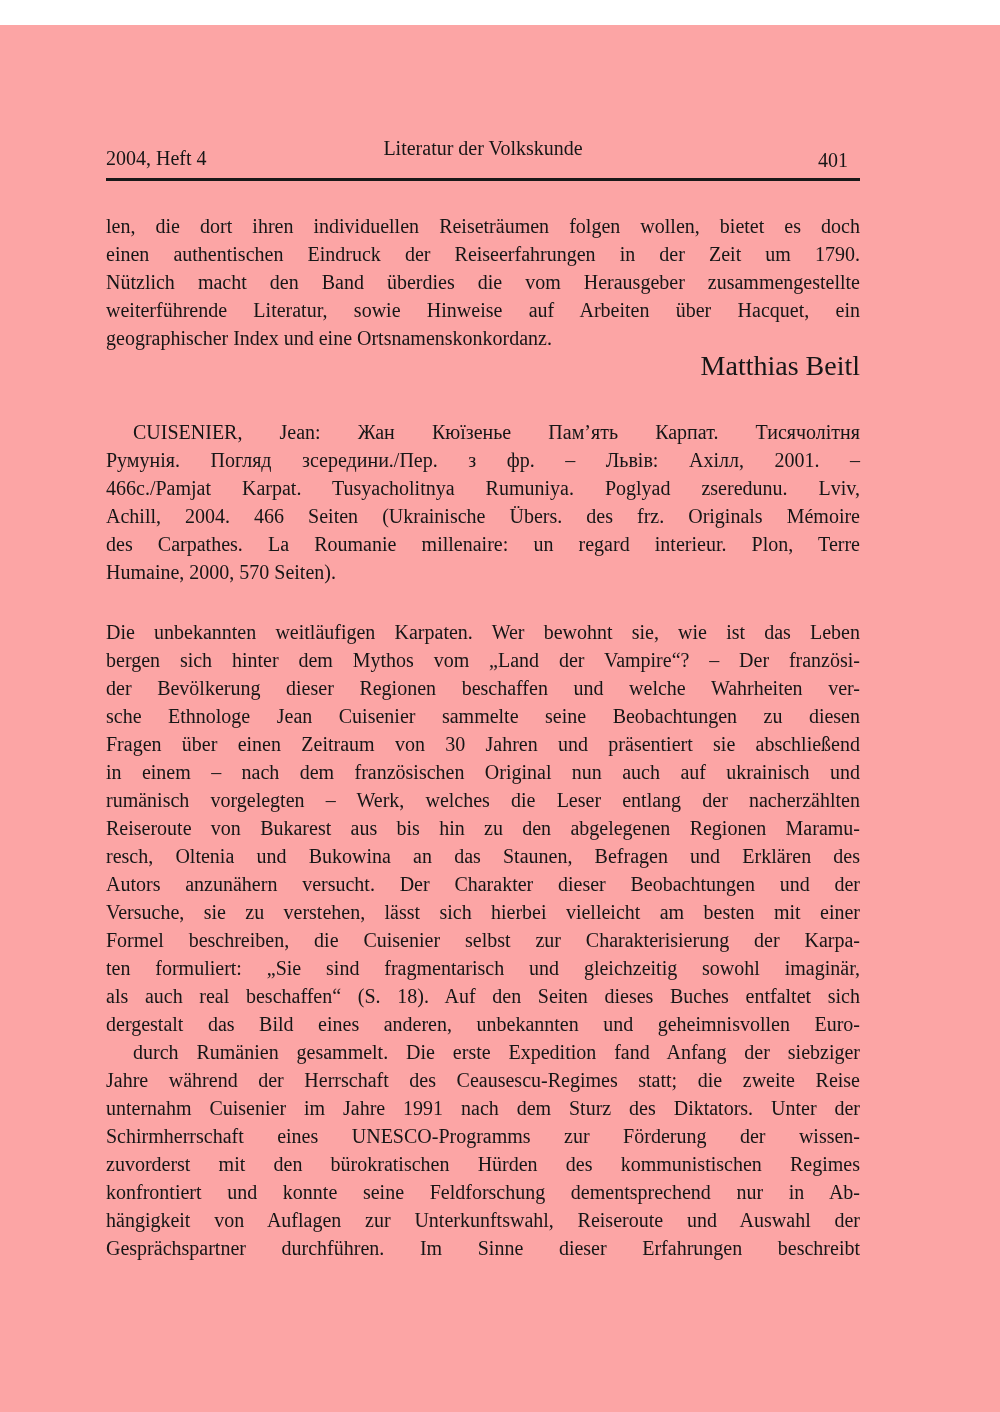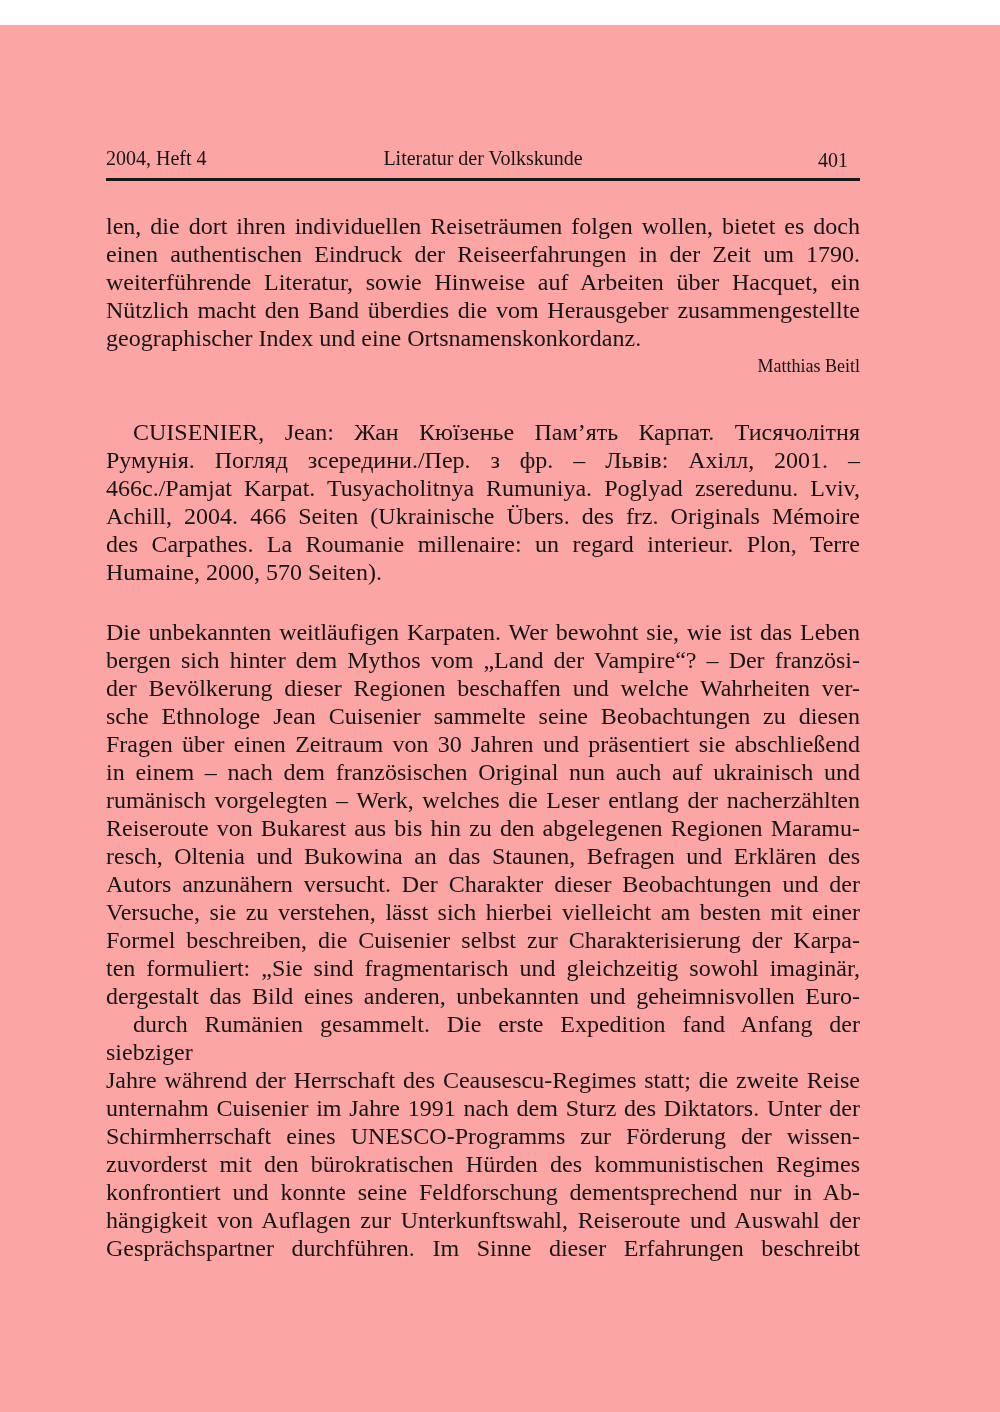--- a/index.html
+++ b/index.html
@@ -30,56 +30,56 @@
   }
   .running-header .hleft {
     position: absolute;
     left: 0;
     bottom: 0;
   }
   .running-header .hcenter {
     position: absolute;
     left: 50%;
     transform: translateX(-50%);
-    bottom: 0;
+    bottom: 10px;
   }
   .running-header .hright {
     position: absolute;
     right: 12px;
     bottom: -3px;
     font-size: 20px;
     line-height: 28px;
   }
   .header-rule {
     height: 3px;
     background: #181818;
     margin-top: 7px;
   }
   .para {
-    font-size: 24px;
+    font-size: 20px;
     line-height: 28px;
   }
   .para .line {
     text-align: justify;
     text-align-last: justify;
   }
   .para .line.last {
     text-align-last: left;
   }
   .para.justify-all .line.last {
     text-align-last: justify;
   }
   .para.indent .line:first-child {
     text-indent: 27px;
   }
   .para-review-end {
     margin-top: 31px;
   }
   .signature {
-    font-size: 18px;
+    font-size: 28px;
     line-height: 28px;
     text-align: right;
   }
   .para-citation {
     margin-top: 38px;
   }
   .para-body-1 {
     margin-top: 32px;
   }
   .para-body-2 {
@@ -95,22 +95,22 @@
     <span class="hleft">2004, Heft 4</span>
     <span class="hcenter">Literatur der Volkskunde</span>
     <span class="hright">401</span>
   </div>
 
   <div class="header-rule"></div>
 
   <div class="para para-review-end">
       <div class="line">len, die dort ihren individuellen Reiseträumen folgen wollen, bietet es doch</div>
       <div class="line">einen authentischen Eindruck der Reiseerfahrungen in der Zeit um 1790.</div>
+      <div class="line">Nützlich macht den Band überdies die vom Herausgeber zusammengestellte</div>
       <div class="line">weiterführende Literatur, sowie Hinweise auf Arbeiten über Hacquet, ein</div>
-      <div class="line">Nützlich macht den Band überdies die vom Herausgeber zusammengestellte</div>
       <div class="line last">geographischer Index und eine Ortsnamenskonkordanz.</div>
     </div>
 
   <div class="signature">Matthias Beitl</div>
 
   <div class="para para-citation indent">
       <div class="line">CUISENIER, Jean: Жан Кюїзенье Пам’ять Карпат. Тисячолітня</div>
       <div class="line">Румунія. Погляд зсередини./Пер. з фр. – Львів: Ахілл, 2001. –</div>
       <div class="line">466с./Pamjat Karpat. Tusyacholitnya Rumuniya. Poglyad zseredunu. Lviv,</div>
       <div class="line">Achill, 2004. 466 Seiten (Ukrainische Übers. des frz. Originals Mémoire</div>
@@ -125,20 +125,21 @@
       <div class="line">sche Ethnologe Jean Cuisenier sammelte seine Beobachtungen zu diesen</div>
       <div class="line">Fragen über einen Zeitraum von 30 Jahren und präsentiert sie abschließend</div>
       <div class="line">in einem – nach dem französischen Original nun auch auf ukrainisch und</div>
       <div class="line">rumänisch vorgelegten – Werk, welches die Leser entlang der nacherzählten</div>
       <div class="line">Reiseroute von Bukarest aus bis hin zu den abgelegenen Regionen Maramu-</div>
       <div class="line">resch, Oltenia und Bukowina an das Staunen, Befragen und Erklären des</div>
       <div class="line">Autors anzunähern versucht. Der Charakter dieser Beobachtungen und der</div>
       <div class="line">Versuche, sie zu verstehen, lässt sich hierbei vielleicht am besten mit einer</div>
       <div class="line">Formel beschreiben, die Cuisenier selbst zur Charakterisierung der Karpa-</div>
       <div class="line">ten formuliert: „Sie sind fragmentarisch und gleichzeitig sowohl imaginär,</div>
+      <div class="line">als auch real beschaffen“ (S. 18). Auf den Seiten dieses Buches entfaltet sich</div>
       <div class="line">dergestalt das Bild eines anderen, unbekannten und geheimnisvollen Euro-</div>
     </div>
 
   <div class="para para-body-2 indent justify-all">
       <div class="line">durch Rumänien gesammelt. Die erste Expedition fand Anfang der siebziger</div>
       <div class="line">Jahre während der Herrschaft des Ceausescu-Regimes statt; die zweite Reise</div>
       <div class="line">unternahm Cuisenier im Jahre 1991 nach dem Sturz des Diktators. Unter der</div>
       <div class="line">Schirmherrschaft eines UNESCO-Programms zur Förderung der wissen-</div>
       <div class="line">zuvorderst mit den bürokratischen Hürden des kommunistischen Regimes</div>
       <div class="line">konfrontiert und konnte seine Feldforschung dementsprechend nur in Ab-</div>

